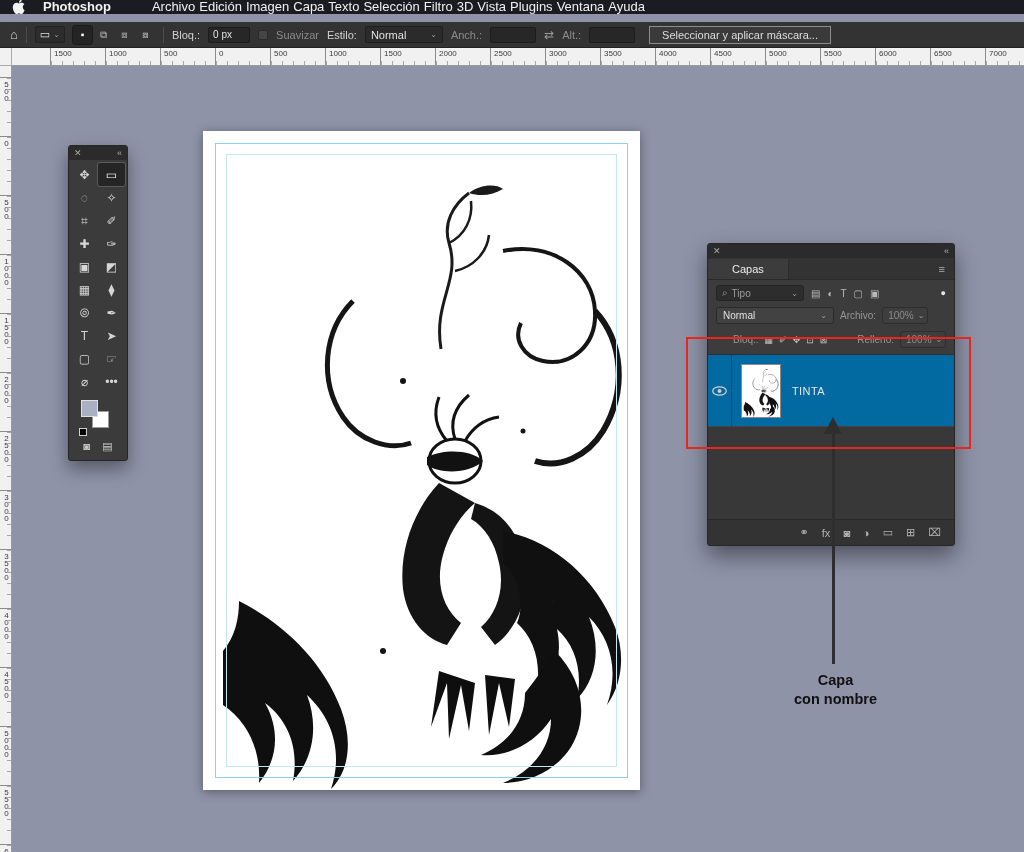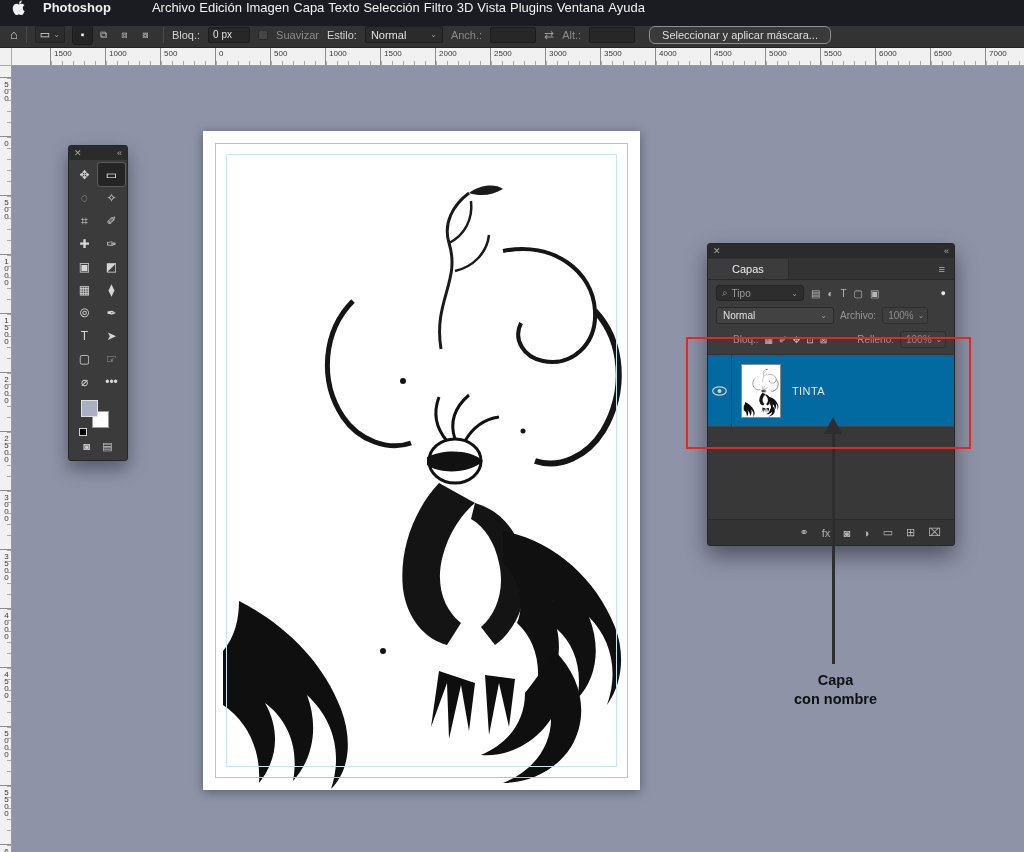--- a/index.html
+++ b/index.html
@@ -4,22 +4,22 @@
 <style>
   * { margin:0; padding:0; box-sizing:border-box; }
   html,body { background:#555; }
   .stage{
     position:relative; width:1024px; height:852px; overflow:hidden;
     background:var(--canvas-bg,#8e93a8);
     font-family:"Liberation Sans",sans-serif;
   }
   
   .menubar{
-    position:absolute; top:0; left:0; right:0; height:26px;
-    background:#1b1b22; display:flex; align-items:flex-start; gap:18px;
+    position:absolute; top:0; left:0; right:0; height:14px;
+    background:#1b1b22; display:flex; align-items:flex-end; gap:18px;
     padding-left:12px; color:#f2f2f2; font-size:13px; z-index:30;
   }
   .menubar .appname{ font-weight:bold; }
   .menu-items{ display:flex; gap:4px;margin-left:23px; }
   .menu-item{ cursor:default; }
   
   .optionsbar{
     position:absolute; top:22px; left:0; right:0; height:26px;
     background:#333333; border-bottom:1px solid #222;
     display:flex; align-items:center; gap:8px; padding:0 10px;
@@ -36,21 +36,21 @@
   .modes .mode-btn:first-child{ background:#242424; color:#fff; outline:1px solid #1b1b1b; }
   .ob-label{ color:#d2d2d2; }
   .ob-label.dim{ color:#8b8b8b; }
   .opt-input{ width:42px; height:16px; background:#272727; border:1px solid #1c1c1c; color:#e0e0e0;
     font-size:10px; padding:0 4px; border-radius:2px; font-family:"Liberation Sans",sans-serif; }
   .opt-input.short{ width:46px; }
   .checkbox{ width:10px; height:10px; background:#454545; border:1px solid #2a2a2a; border-radius:2px; display:inline-block; }
   .ob-select{ display:flex; align-items:center; justify-content:space-between; gap:6px; width:78px; height:17px;
     background:#2b2b2b; border:1px solid #1f1f1f; border-radius:2px; padding:0 5px; color:#e0e0e0; }
   .swap{ color:#9a9a9a; font-size:12px; }
-  .mask-btn{ margin-left:6px; background:#3a3a3a; border:1px solid #8d8d8d; border-radius:6px;
+  .mask-btn{ margin-left:6px; background:#3a3a3a; border:1px solid #8d8d8d; border-radius:0;
     color:#dedede; font-size:11px; padding:2px 12px; font-family:"Liberation Sans",sans-serif; }
   
   .ruler-corner{ position:absolute; top:48px; left:0; width:12px; height:18px; background:#f1f1f1;
     border-right:1px solid #aaa; border-bottom:1px solid #aaa; z-index:20; }
   .ruler-h{ position:absolute; top:48px; left:12px; right:0; height:18px; background:#f1f1f1;
     border-bottom:1px solid #9a9a9a; display:flex; padding-left:38px; overflow:hidden; z-index:19; }
   .ruler-h .rcell{ width:55px; flex:0 0 55px; border-left:1px solid #8b8b8b; position:relative;
     font-size:8px; color:#3a3a3a; padding:1px 0 0 3px; }
   .ruler-h .rcell::after{ content:""; position:absolute; left:0; right:0; bottom:0; height:4px;
     background:repeating-linear-gradient(to right,#a8a8a8 0 1px,transparent 1px 11px); }

